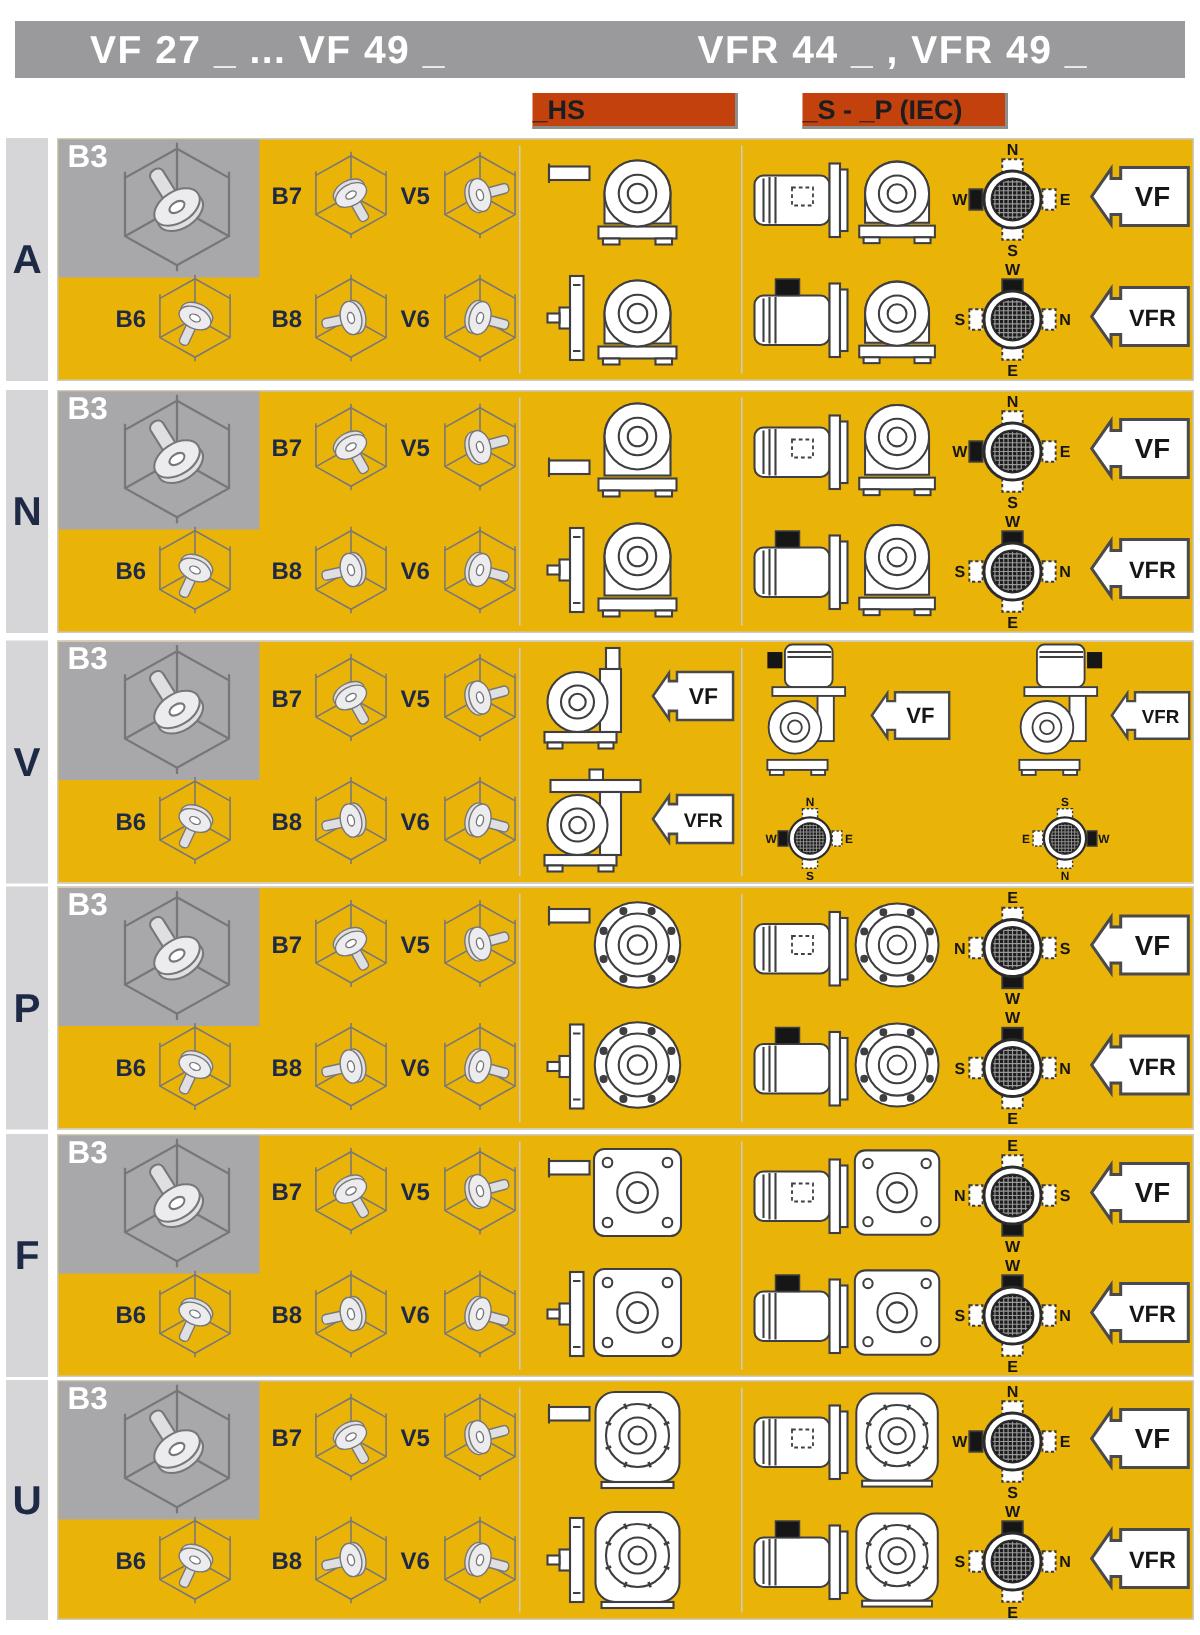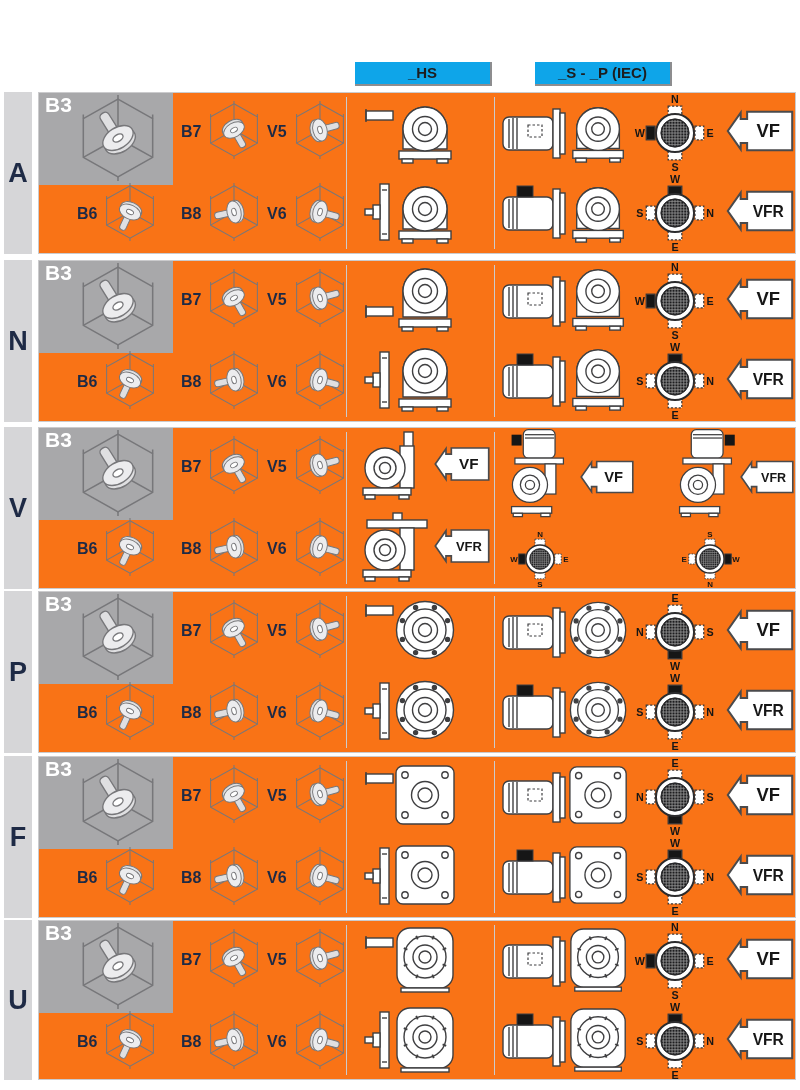--- a/index.html
+++ b/index.html
@@ -3,41 +3,45 @@
 <meta charset="utf-8">
 <style>
   html,body{margin:0;padding:0;background:#ffffff;}
   #page{position:relative;width:800px;height:1090px;background:#ffffff;overflow:hidden;
         font-family:"Liberation Sans",sans-serif;}
   .header-bar{position:absolute;left:10px;top:14px;width:780px;height:38px;background:#9a9a9c;}
   .header-bar span{position:absolute;top:0;line-height:38px;color:#ffffff;font-weight:bold;
         font-size:26px;letter-spacing:1px;white-space:nowrap;}
   .hdr-left{left:50px;}
   .hdr-right{left:455px;}
-  .colhdr{position:absolute;top:62px;width:135px;height:22px;background:#0ea5e9;
+  .colhdr{position:absolute;top:62px;width:135px;height:22px;background:#c2410c;
         border-right:2px solid #8d8d8f;border-bottom:2px solid #8d8d8f;
-        text-align:center;line-height:22px;font-weight:bold;font-size:15px;color:#1d1d1f;}
+        text-align:left;line-height:22px;font-weight:bold;font-size:18px;color:#1d1d1f;}
   #colhdr-hs{left:355px;}
   #colhdr-sp{left:535px;}
   .row{position:absolute;left:4px;width:792px;}
   .row-letter{position:absolute;left:0;top:0;width:28px;height:100%;background:#d6d6d8;
         display:flex;align-items:center;justify-content:center;
         font-weight:bold;font-size:27px;color:#1e2a45;}
-  .row-box{position:absolute;left:34px;top:0;right:0;bottom:0;background:#f97316;
+  .row-box{position:absolute;left:34px;top:0;right:0;bottom:0;background:#eab308;
         border:1px solid #cbcbcd;}
   .abs{position:absolute;}
   .b3box{position:absolute;left:0;top:0;width:134px;height:92px;background:#a8a8aa;}
   .b3lbl{position:absolute;left:6px;top:0px;color:#ffffff;font-weight:bold;font-size:21px;}
   .poslbl{position:absolute;font-weight:bold;font-size:16px;color:#1e2a45;white-space:nowrap;}
   .vdiv{position:absolute;top:4px;bottom:4px;width:1px;background:#cbcbcd;}
 </style>
 </head>
 <body>
 
 <div id="page">
+  <div class="header-bar">
+    <span class="hdr-left">VF 27 _ ... VF 49 _</span>
+    <span class="hdr-right">VFR 44 _ , VFR 49 _</span>
+  </div>
   <div class="colhdr" id="colhdr-hs">_HS</div>
   <div class="colhdr" id="colhdr-sp">_S - _P (IEC)</div>
   <div id="rows-root">
       <div class="row" style="left: 4px; top: 92px; width: 792px; height: 162px;">
         <div class="row-letter">A</div>
         <div class="row-box">
           <div class="b3box" style="left: 0px; top: 0px; width: 134px; height: 92px; background: rgb(168, 168, 170);">
             <span class="b3lbl">B3</span>
             <div class="abs" style="left: 36px; top: 2px; width: 88px; height: 88px;"><svg width="86" height="86" viewBox="0 0 60 62">
   <g fill="none" stroke="#77777a" stroke-width="1.1">

